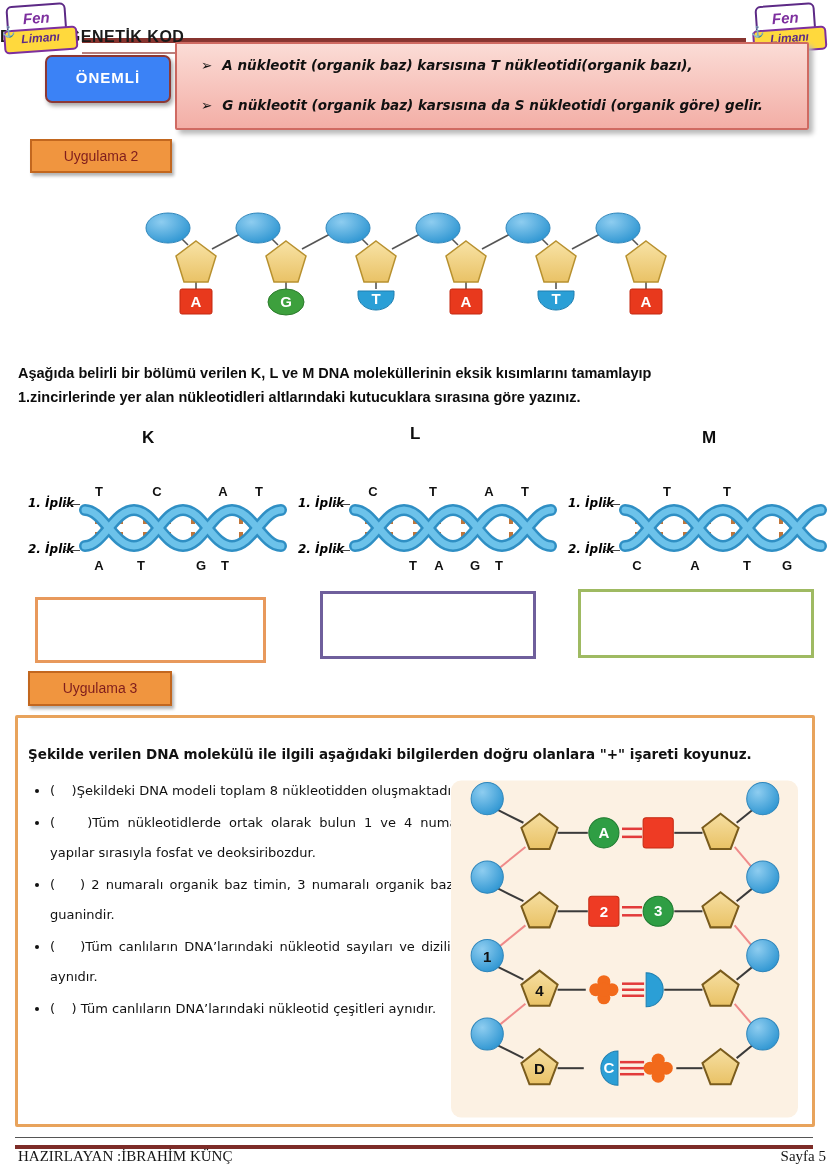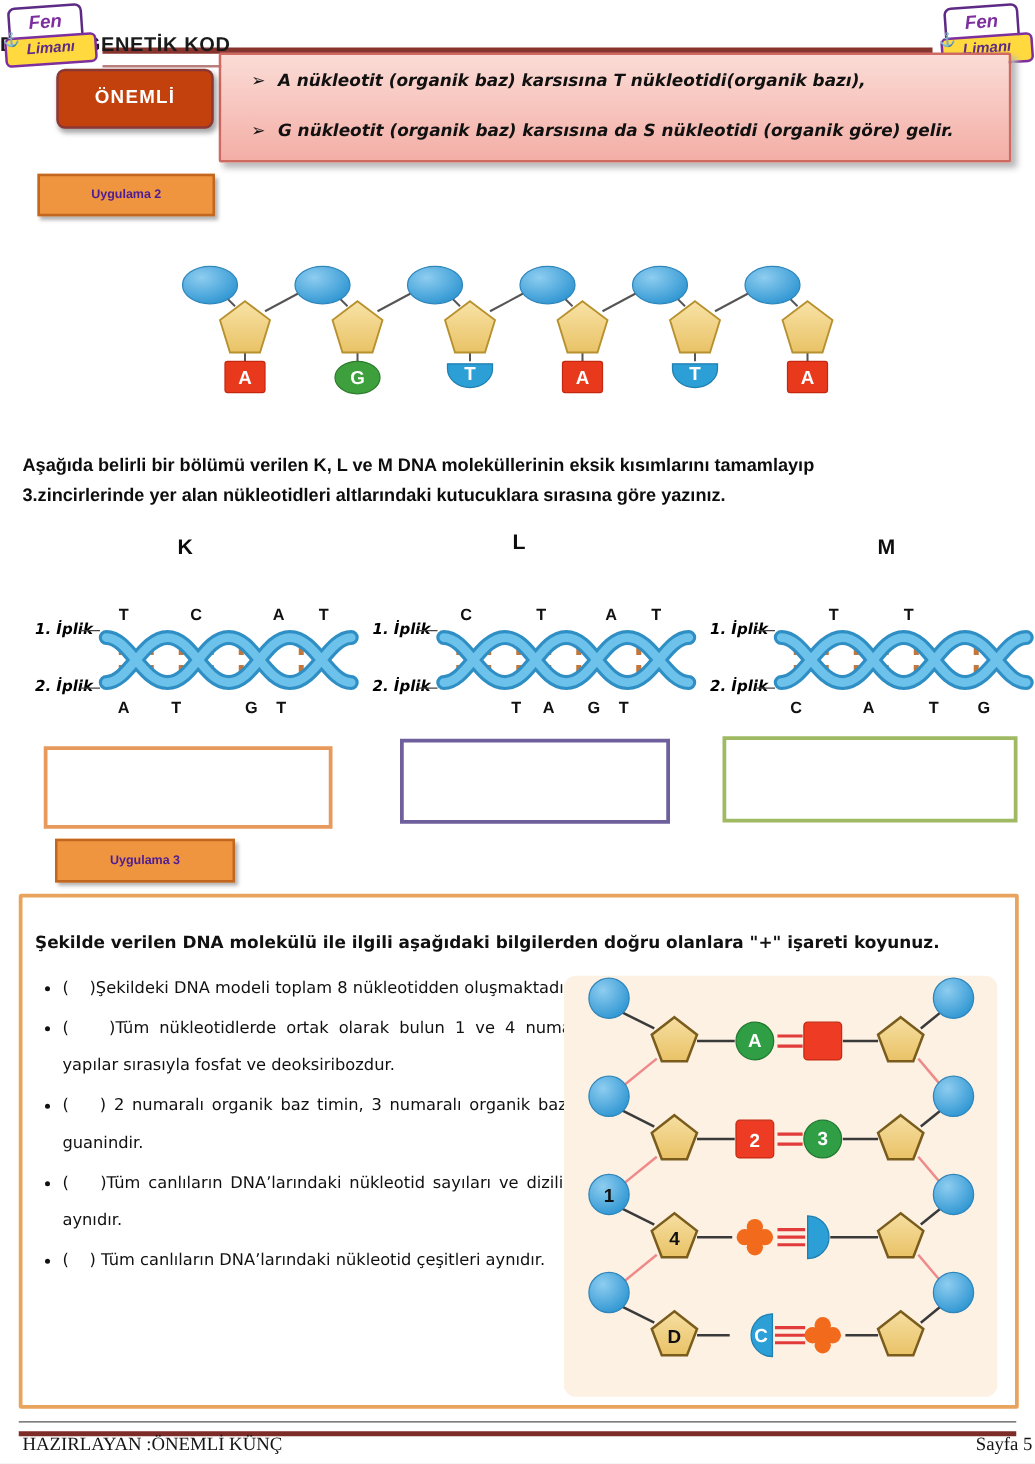--- a/index.html
+++ b/index.html
@@ -13,34 +13,34 @@
   .rule{top:38px;left:82px;width:664px;height:9px;border-top:5px solid #87342f;border-bottom:2px solid #b97f7c;}
   .logo{width:74px;height:54px;transform:rotate(-4deg);}
   .logo-card{position:absolute;left:4px;top:2px;width:56px;height:26px;background:#fff;
              border:2px solid #5d2a86;border-radius:6px;text-align:center;
              font-weight:bold;font-style:italic;font-size:15px;color:#7d2f9e;line-height:24px;}
   .logo-strip{position:absolute;left:0;top:26px;width:70px;height:20px;background:#ffd93d;
               border:2px solid #7d2f9e;border-radius:5px;text-align:center;
               font-weight:bold;font-style:italic;font-size:12px;color:#5d2a86;line-height:17px;}
 
   
-  .onemli{left:45px;top:55px;width:122px;height:44px;background:#c2410c;border:2px solid #8c3835;
+  .onemli{left:45px;top:55px;width:122px;height:44px;background:#3b82f6;border:2px solid #8c3835;
           border-radius:7px;color:#fff;font-weight:bold;font-size:15px;letter-spacing:1px;
           text-align:center;line-height:42px;box-shadow:2px 3px 4px rgba(0,0,0,.35);}
   .pinkbox{left:175px;top:42px;width:630px;height:84px;border:2px solid #cf6a62;
            background:linear-gradient(#fbdcd6,#f3aea6);box-shadow:4px 4px 5px #b9b9b9;border-radius:2px;}
   .pink-item{position:absolute;left:24px;font-size:13.5px;font-weight:bold;font-style:italic;
              font-family:"DejaVu Sans",sans-serif;color:#111;}
   .pink-bullet{display:inline-block;margin-right:10px;font-style:normal;}
 
   
-  .badge{background:#f0953f;border:2px solid #c2671f;color:#4c1d95;font-weight:bold;font-size:10px;
+  .badge{background:#f0953f;border:2px solid #c2671f;color:#7f1d1d;font-weight:normal;font-size:14px;
          text-align:center;box-shadow:2px 3px 3px rgba(0,0,0,.3);}
   .badge2{left:30px;top:139px;width:138px;height:30px;line-height:30px;}
-  .badge3{left:44px;top:671px;width:140px;height:31px;line-height:31px;}
+  .badge3{left:28px;top:671px;width:140px;height:31px;line-height:31px;}
 
   .instr{font-weight:bold;font-size:14.5px;color:#0d0d0d;}
 
   
   .ansbox{background:#fff;}
   .ansbox.k{left:35px;top:597px;width:225px;height:60px;border:3px solid #e8995c;}
   .ansbox.l{left:320px;top:591px;width:210px;height:62px;border:3px solid #6f5f9c;}
   .ansbox.m{left:578px;top:589px;width:230px;height:63px;border:3px solid #9fba62;}
 
   
@@ -152,21 +152,21 @@
     <rect x="492" y="77" width="32" height="25" rx="2" fill="#e8391d" stroke="#c42810"></rect>
     <text class="base-letter" x="58" y="95">A</text>
     <text class="base-letter" x="148" y="95">G</text>
     <text class="base-letter" x="238" y="92">T</text>
     <text class="base-letter" x="328" y="95">A</text>
     <text class="base-letter" x="418" y="92">T</text>
     <text class="base-letter" x="508" y="95">A</text>
   </svg>
 
   <div class="abs instr" style="left:18px;top:365px;">Aşağıda belirli bir bölümü verilen K, L ve M DNA moleküllerinin eksik kısımlarını tamamlayıp</div>
-  <div class="abs instr" style="left:18px;top:389px;">3.zincirlerinde yer alan nükleotidleri altlarındaki kutucuklara sırasına göre yazınız.</div>
+  <div class="abs instr" style="left:18px;top:389px;">1.zincirlerinde yer alan nükleotidleri altlarındaki kutucuklara sırasına göre yazınız.</div>
 
   <div class="abs mol-label" style="left:142px;top:428px;">K</div>
   <div class="abs mol-label" style="left:410px;top:424px;">L</div>
   <div class="abs mol-label" style="left:702px;top:428px;">M</div>
 
   <div class="abs helix-block" style="left:28px;top:480px;">
     <span class="iplik" style="top:16px;">1. İplik</span>
     <span class="iplik" style="top:62px;">2. İplik</span>
     <div class="leader" style="left:36px;top:24px;"></div>
     <div class="leader" style="left:36px;top:70px;"></div>
@@ -382,16 +382,16 @@
       <text class="base-letter" x="152" y="136">2</text>
       <text class="base-letter" x="206" y="135">3</text>
       <text class="num-letter" x="36" y="180">1</text>
       <text class="num-letter" x="88" y="214">4</text>
       <text class="num-letter" x="88" y="292">D</text>
       <text class="base-letter" x="157" y="291">C</text>
     </svg>
   </div>
 
   <div class="abs footer-rule"></div>
-  <div class="abs footer-text" style="left:18px;">HAZIRLAYAN :ÖNEMLİ KÜNÇ</div>
+  <div class="abs footer-text" style="left:18px;">HAZIRLAYAN :İBRAHİM KÜNÇ</div>
   <div class="abs footer-text" style="right:2px;margin-left:10px;">Sayfa 5</div>
 
 </div>
 
 </body></html>

